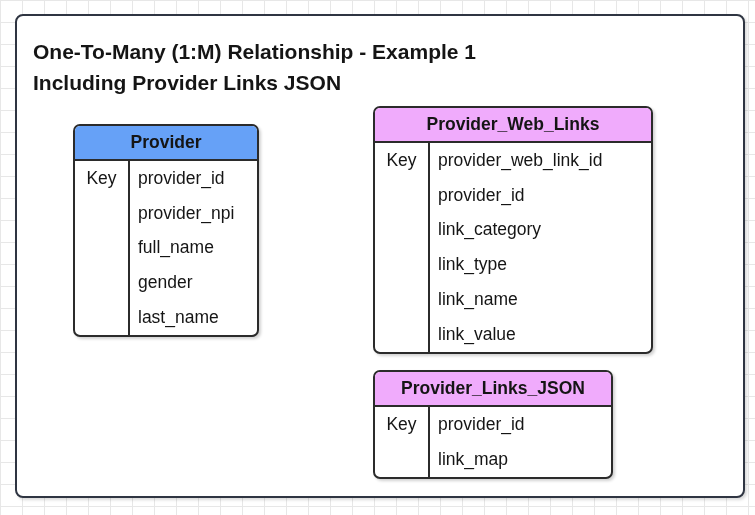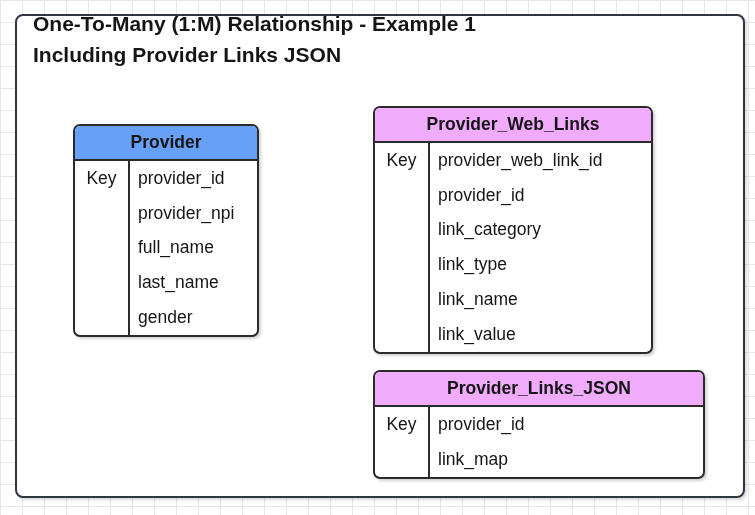--- a/index.html
+++ b/index.html
@@ -29,21 +29,21 @@
     height: 484px;
     box-sizing: border-box;
     background: #ffffff;
     border: 2px solid #2f3542;
     border-radius: 8px;
     box-shadow: 2px 2px 3px rgba(0,0,0,0.15);
   }
   .title {
     position: absolute;
     left: 33px;
-    top: 8px;
+    top: 36px;
     font-size: 21px;
     font-weight: bold;
     line-height: 31px;
     white-space: nowrap;
   }
   .er-table {
     position: absolute;
     box-sizing: border-box;
     background: #ffffff;
     border: 2px solid #2b2b2b;
@@ -77,21 +77,21 @@
   }
   .fields { flex: 1; padding-left: 8px; }
   .field {
     height: 34.8px;
     display: flex;
     align-items: center;
     white-space: nowrap;
   }
   .tbl-provider           { left: 73px;  top: 124px; width: 186px; }
   .tbl-provider-web-links { left: 373px; top: 106px; width: 280px; }
-  .tbl-provider-links-json{ left: 373px; top: 370px; width: 332px; text-align: right; }
+  .tbl-provider-links-json{ left: 373px; top: 370px; width: 240px; text-align: right; }
   .connectors {
     position: absolute;
     left: 0; top: 0;
     width: 755px;
     height: 515px;
     pointer-events: none;
   }
 </style>
 </head>
 <body>
@@ -124,22 +124,22 @@
   <div class="er-table tbl-provider">
     <div class="er-header hdr-blue">Provider</div>
     <div class="er-body">
       <div class="key-col">
         <div class="key-label">Key</div>
       </div>
       <div class="fields">
         <div class="field">provider_id</div>
         <div class="field">provider_npi</div>
         <div class="field">full_name</div>
+        <div class="field">gender</div>
         <div class="field">last_name</div>
-        <div class="field">gender</div>
       </div>
     </div>
   </div>
 
   <div class="er-table tbl-provider-web-links">
     <div class="er-header hdr-green">Provider_Web_Links</div>
     <div class="er-body">
       <div class="key-col">
         <div class="key-label">Key</div>
       </div>

